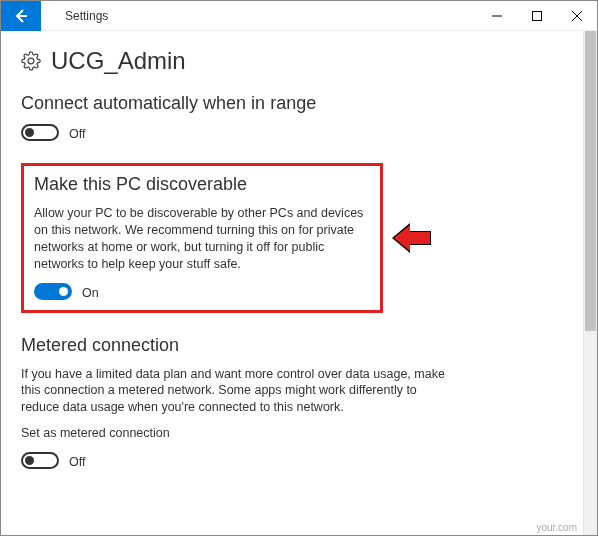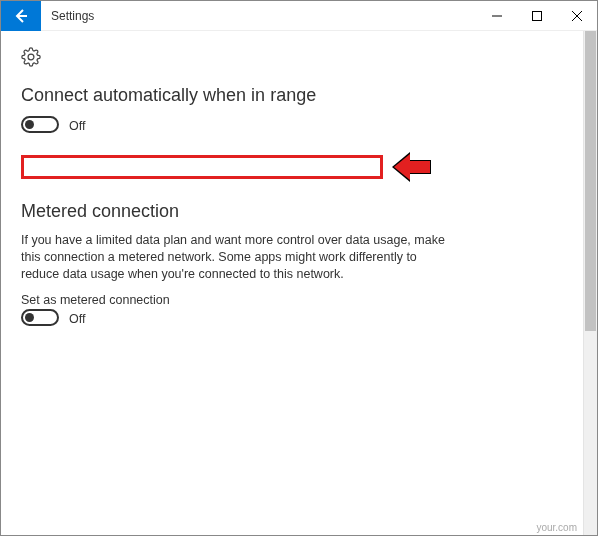--- a/index.html
+++ b/index.html
@@ -22,21 +22,21 @@
   .back-btn {
     width: 40px;
     height: 30px;
     background: #0078D7;
     color: #fff;
     display: flex;
     align-items: center;
     justify-content: center;
   }
   .title {
-    padding-left: 10px;
+    padding-left: 24px;
     flex: 1;
     font-size: 12px;
   }
   .win-controls {
     display: flex;
   }
   .win-btn {
     width: 40px;
     height: 30px;
     display: flex;
@@ -76,21 +76,21 @@
   }
   .section-desc {
     font-size: 12.5px;
     color: #333;
     line-height: 1.35;
     margin-bottom: 10px;
     max-width: 430px;
   }
   .sublabel {
     font-size: 12.5px;
-    margin-bottom: 2px;
+    margin-bottom: 12px;
   }
   .toggle {
     display: flex;
     align-items: flex-end;
     gap: 10px;
     cursor: pointer;
   }
   .toggle-track {
     width: 38px;
     height: 17px;
@@ -219,33 +219,42 @@
     </div>
   </div>
 </div>
 
 <div class="content">
   <div class="page-header">
     <svg class="gear" viewBox="0 0 24 24">
       <path fill="none" stroke="currentColor" stroke-width="1.5" d="M12 15.5a3.5 3.5 0 1 0 0-7 3.5 3.5 0 0 0 0 7Z"></path>
       <path fill="none" stroke="currentColor" stroke-width="1.5" d="M19.4 15a1.65 1.65 0 0 0 .33 1.82l.06.06a2 2 0 1 1-2.83 2.83l-.06-.06a1.65 1.65 0 0 0-1.82-.33 1.65 1.65 0 0 0-1 1.51V21a2 2 0 0 1-4 0v-.09a1.65 1.65 0 0 0-1-1.51 1.65 1.65 0 0 0-1.82.33l-.06.06a2 2 0 1 1-2.83-2.83l.06-.06a1.65 1.65 0 0 0 .33-1.82 1.65 1.65 0 0 0-1.51-1H3a2 2 0 0 1 0-4h.09a1.65 1.65 0 0 0 1.51-1 1.65 1.65 0 0 0-.33-1.82l-.06-.06a2 2 0 1 1 2.83-2.83l.06.06a1.65 1.65 0 0 0 1.82.33h0a1.65 1.65 0 0 0 1-1.51V3a2 2 0 0 1 4 0v.09a1.65 1.65 0 0 0 1 1.51 1.65 1.65 0 0 0 1.82-.33l.06-.06a2 2 0 1 1 2.83 2.83l-.06.06a1.65 1.65 0 0 0-.33 1.82v0a1.65 1.65 0 0 0 1.51 1H21a2 2 0 0 1 0 4h-.09a1.65 1.65 0 0 0-1.51 1Z"></path>
     </svg>
+    <div class="page-title">UCG_Admin</div>
   </div>
 
   <div class="section">
     <div class="section-title">Connect automatically when in range</div>
     <div class="toggle">
       <div class="toggle-track">
         <div class="toggle-knob"></div>
       </div>
       <span class="toggle-label">Off</span>
     </div>
   </div>
 
   <div class="highlight-box section">
+    <div class="section-title">Make this PC discoverable</div>
+    <div class="section-desc">Allow your PC to be discoverable by other PCs and devices on this network. We recommend turning this on for private networks at home or work, but turning it off for public networks to help keep your stuff safe.</div>
+    <div class="toggle on">
+      <div class="toggle-track">
+        <div class="toggle-knob"></div>
+      </div>
+      <span class="toggle-label">On</span>
+    </div>
     <div class="arrow-annot">
       <div class="arrow-shape">
         <div class="arrow-stem"></div>
         <div class="arrow-head"></div>
         <div class="arrow-head-inner"></div>
       </div>
     </div>
   </div>
 
   <div class="section">

